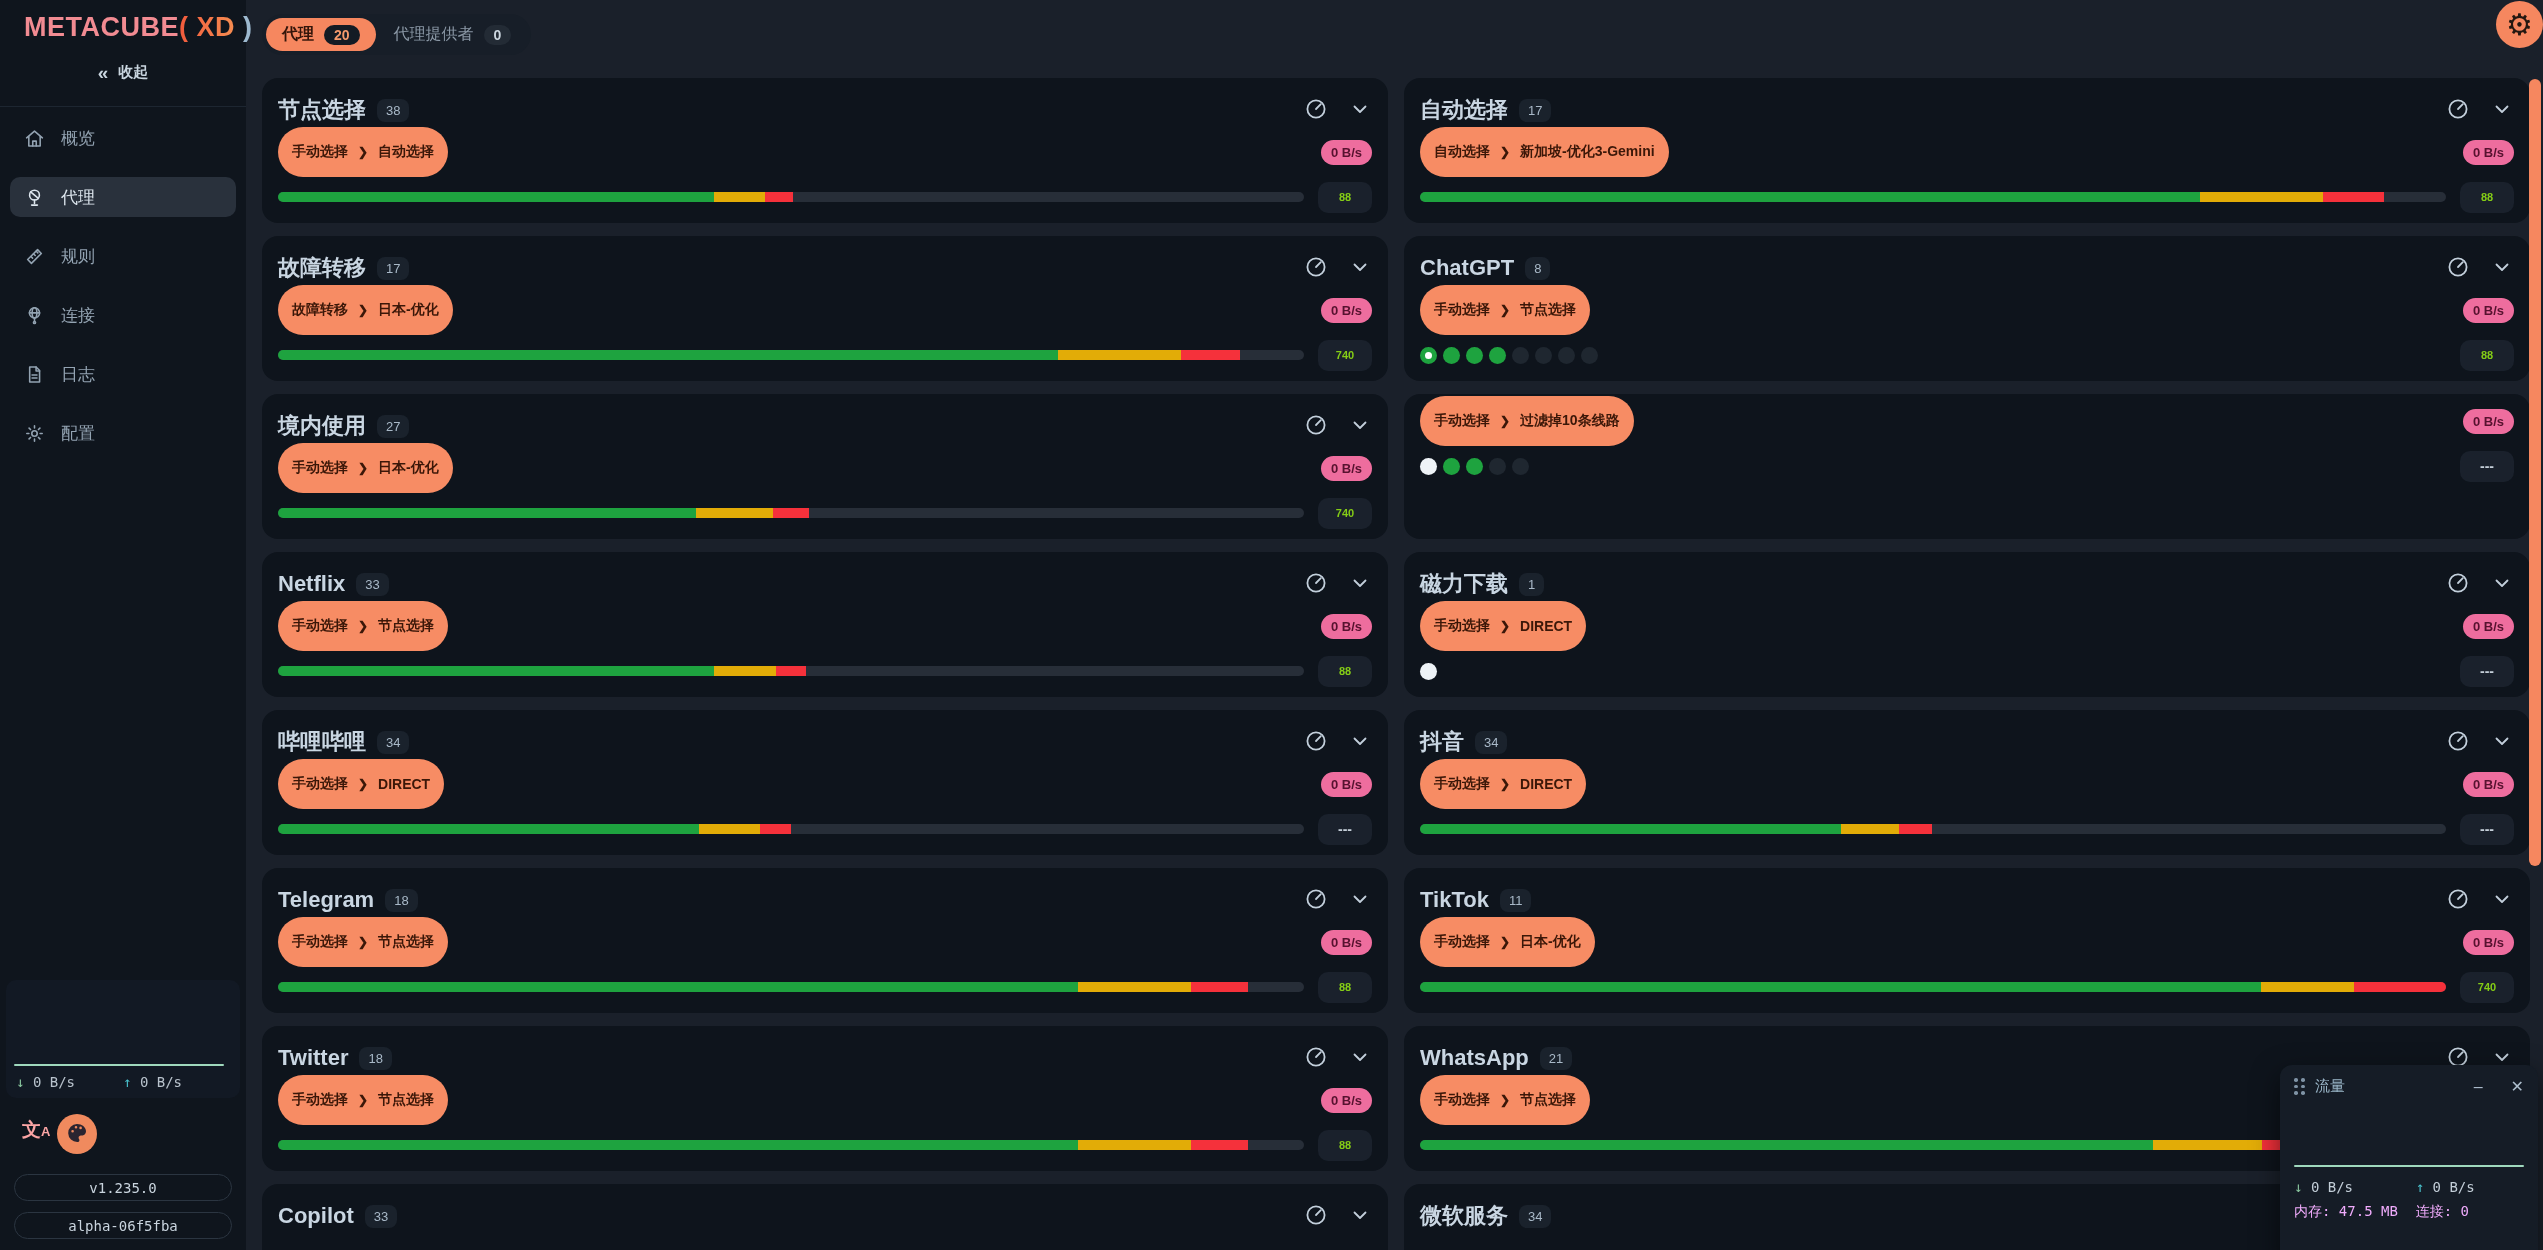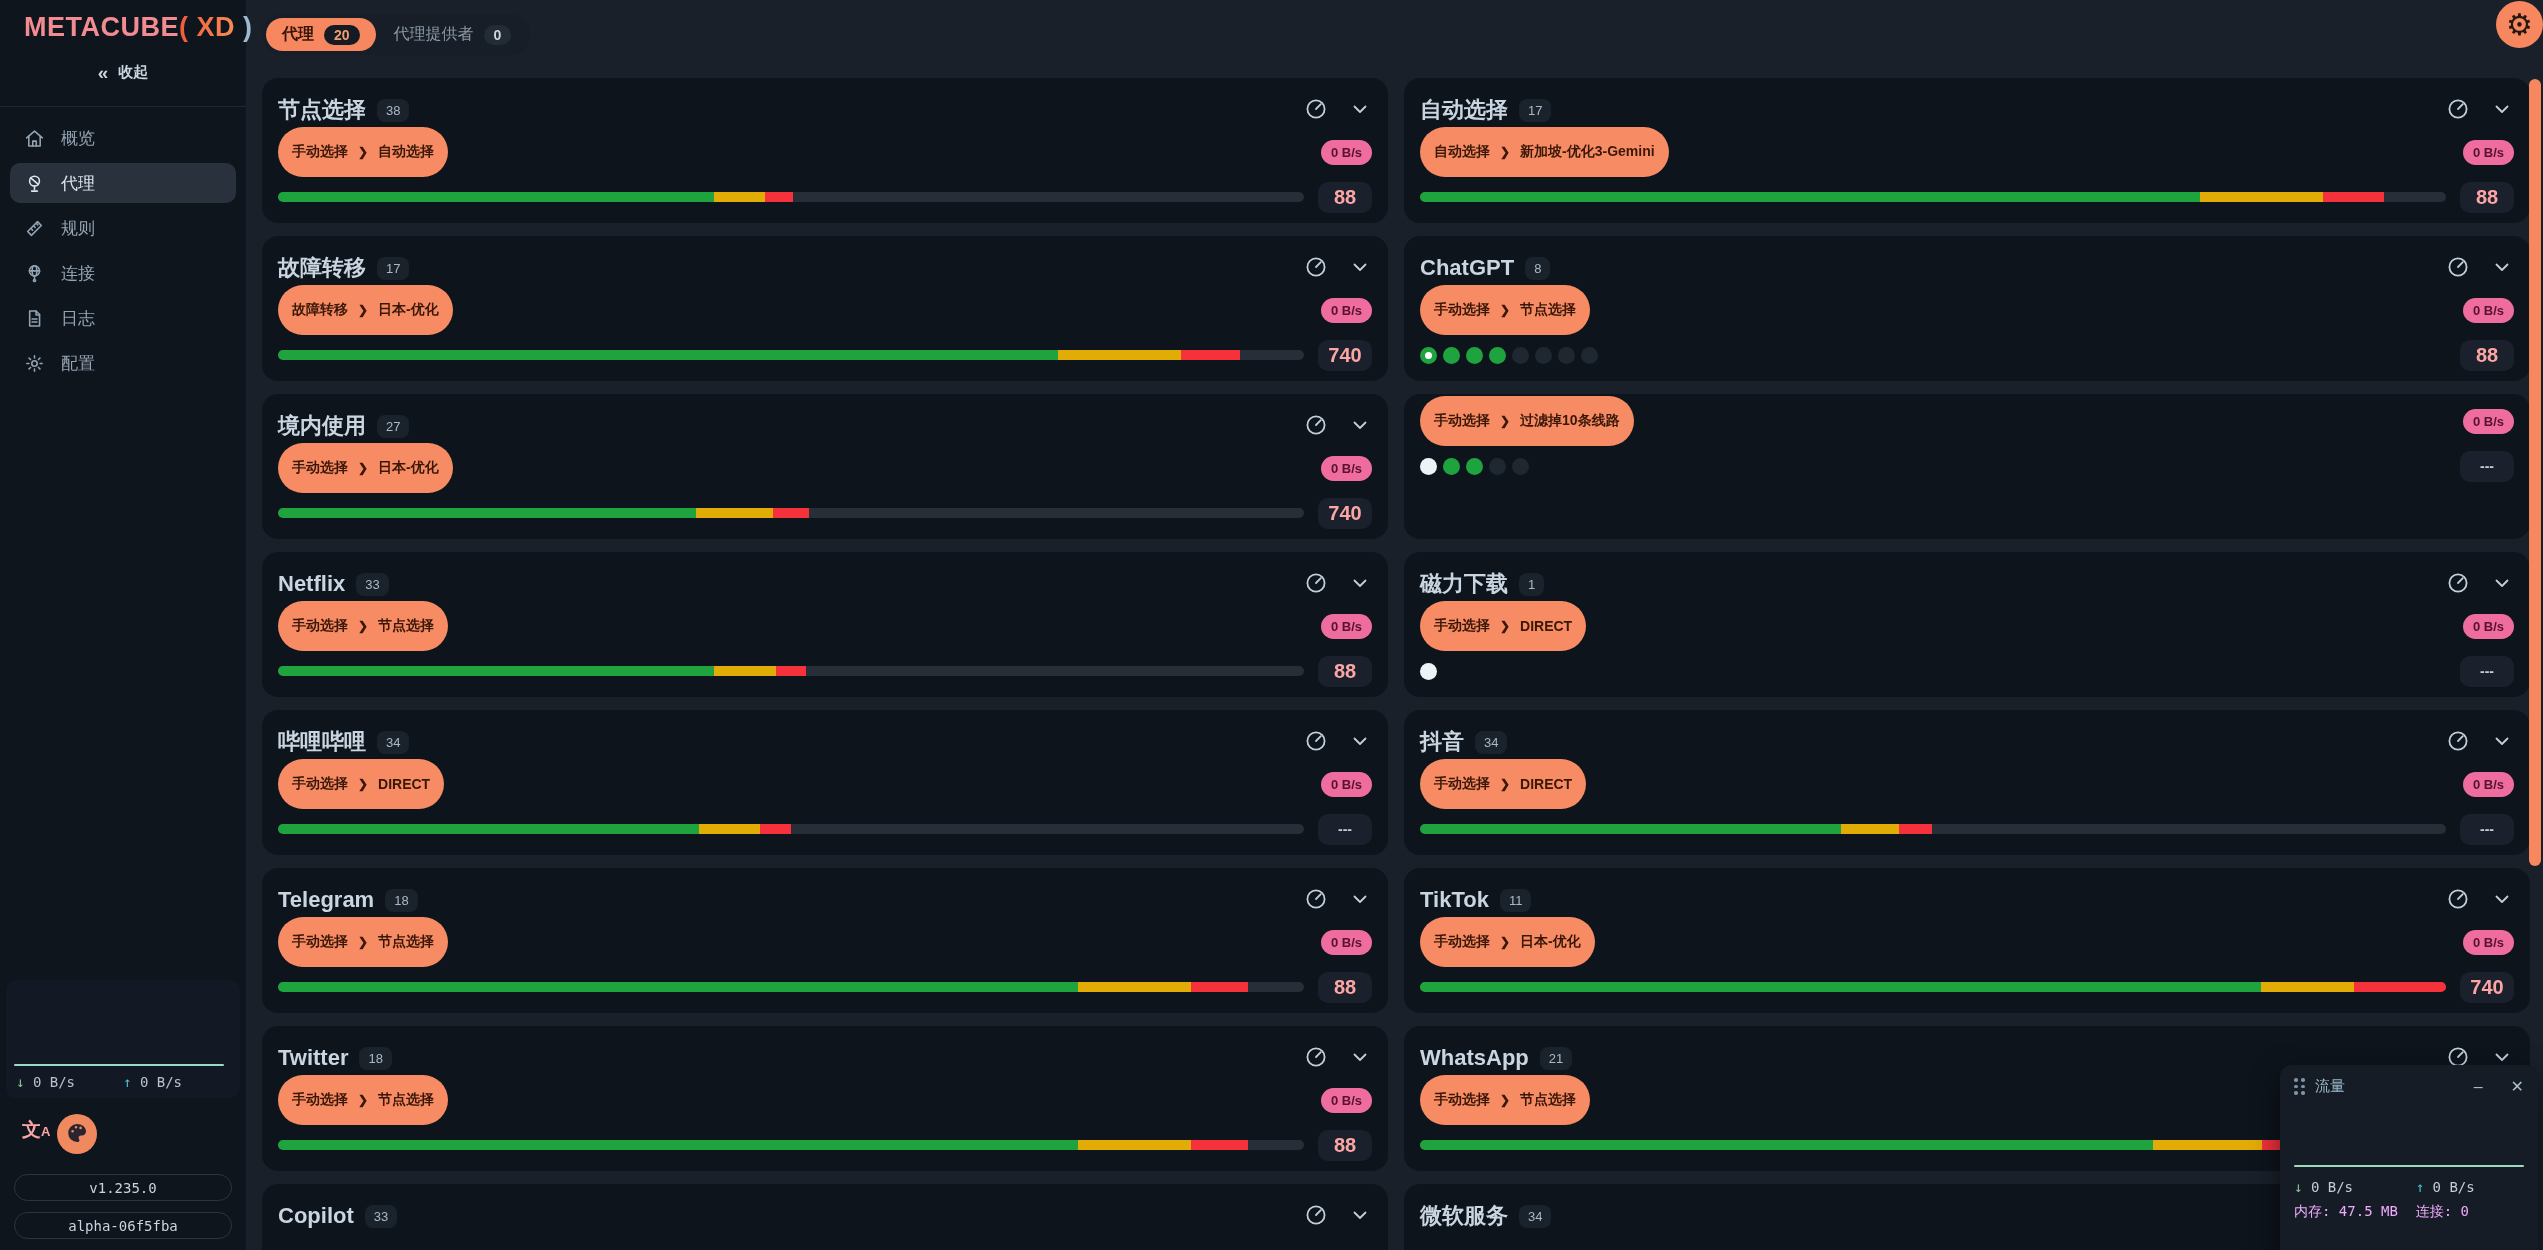--- a/index.html
+++ b/index.html
@@ -11,21 +11,21 @@
   
   .sidebar{position:absolute;left:0;top:0;width:246px;height:1250px;background:#0f151d;}
   .logo{position:absolute;left:24px;top:12px;font-size:27px;font-weight:800;letter-spacing:.5px;white-space:nowrap;}
   .logo .lp{color:#f28b92;}
   .logo .lm{background:linear-gradient(90deg,#f25a3c,#f68d51);-webkit-background-clip:text;background-clip:text;color:transparent;}
   .logo .le{color:#9db9cf;}
   .collapse{position:absolute;left:0;top:58px;width:246px;height:28px;display:flex;align-items:center;justify-content:center;
             gap:10px;background:none;border:none;color:#c9d5df;font-size:15px;font-weight:700;cursor:pointer;font-family:inherit;}
   .collapse .chev2{font-size:19px;line-height:1;}
   .side-div{position:absolute;left:0;top:106px;width:246px;height:1px;background:#1d2631;}
-  .nav{position:absolute;left:10px;top:118px;width:226px;display:flex;flex-direction:column;gap:5px;}
+  .nav{position:absolute;left:10px;top:118px;width:226px;display:flex;flex-direction:column;gap:19px;}
   .nav-item{display:flex;align-items:center;gap:16px;height:40px;padding:0 14px;border-radius:10px;
             color:#93a3b2;font-size:17px;background:none;border:none;cursor:pointer;font-family:inherit;text-align:left;}
   .nav-item.active{background:#29313c;color:#dde6ee;}
   .nav-item svg{width:21px;height:21px;stroke:currentColor;fill:none;stroke-width:1.8;stroke-linecap:round;stroke-linejoin:round;flex:0 0 auto;}
   .side-chart{position:absolute;left:6px;top:980px;width:234px;height:118px;background:#121924;border-radius:10px;}
   .side-line{position:absolute;left:14px;top:1064px;width:210px;height:2px;background:#9fd8bd;border-radius:1px;}
   .side-stats{position:absolute;left:16px;top:1074px;width:214px;display:flex;font-size:14px;color:#b9c3cd;}
   .side-stats .col{width:50%;white-space:nowrap;}
   .arrow-down{color:#8bc9a0;}
   .arrow-up{color:#49c4cf;}
@@ -69,21 +69,21 @@
   .bar{flex:1;height:10px;border-radius:5px;background:#272e38;overflow:hidden;display:flex;}
   .seg{display:block;height:100%;}
   .seg.g{background:#1ea33f;} .seg.y{background:#e2ac07;} .seg.r{background:#f5313b;}
   .dots{flex:1;display:flex;gap:6px;align-items:center;}
   .dot{width:17px;height:17px;border-radius:50%;}
   .dot.green{background:#1ea33f;}
   .dot.white{background:#eef3f7;}
   .dot.off{background:#1f2730;}
   .dot.current{background:#ffffff;border:5px solid #1ea33f;}
   .lat-pill{margin-left:14px;min-width:54px;height:31px;border-radius:10px;background:#1a212c;
-            display:flex;align-items:center;justify-content:center;font-size:20px;font-weight:700;color:#fca5a5;padding:0 8px;}
+            display:flex;align-items:center;justify-content:center;font-size:11px;font-weight:700;color:#84cc16;padding:0 8px;}
   .lat-pill.dim{color:#c5cfd9;font-size:14px;letter-spacing:0;}
 
   
   .panel{position:absolute;left:2280px;top:1065px;width:258px;height:200px;background:#151c26;border-radius:12px;
          box-shadow:0 10px 28px rgba(0,0,0,.55);z-index:50;}
   .panel-head{display:flex;align-items:center;padding:12px 14px 0;gap:10px;}
   .drag-dots{display:grid;grid-template-columns:4px 4px;gap:3px;cursor:grab;}
   .drag-dots i{width:3.5px;height:3.5px;border-radius:50%;background:#7f93a5;}
   .panel-title{font-size:15px;color:#9cb8ca;flex:1;}
   .panel-btn{background:none;border:none;color:#aebfce;font-size:16px;cursor:pointer;padding:0;margin-left:18px;line-height:1;font-family:inherit;}

